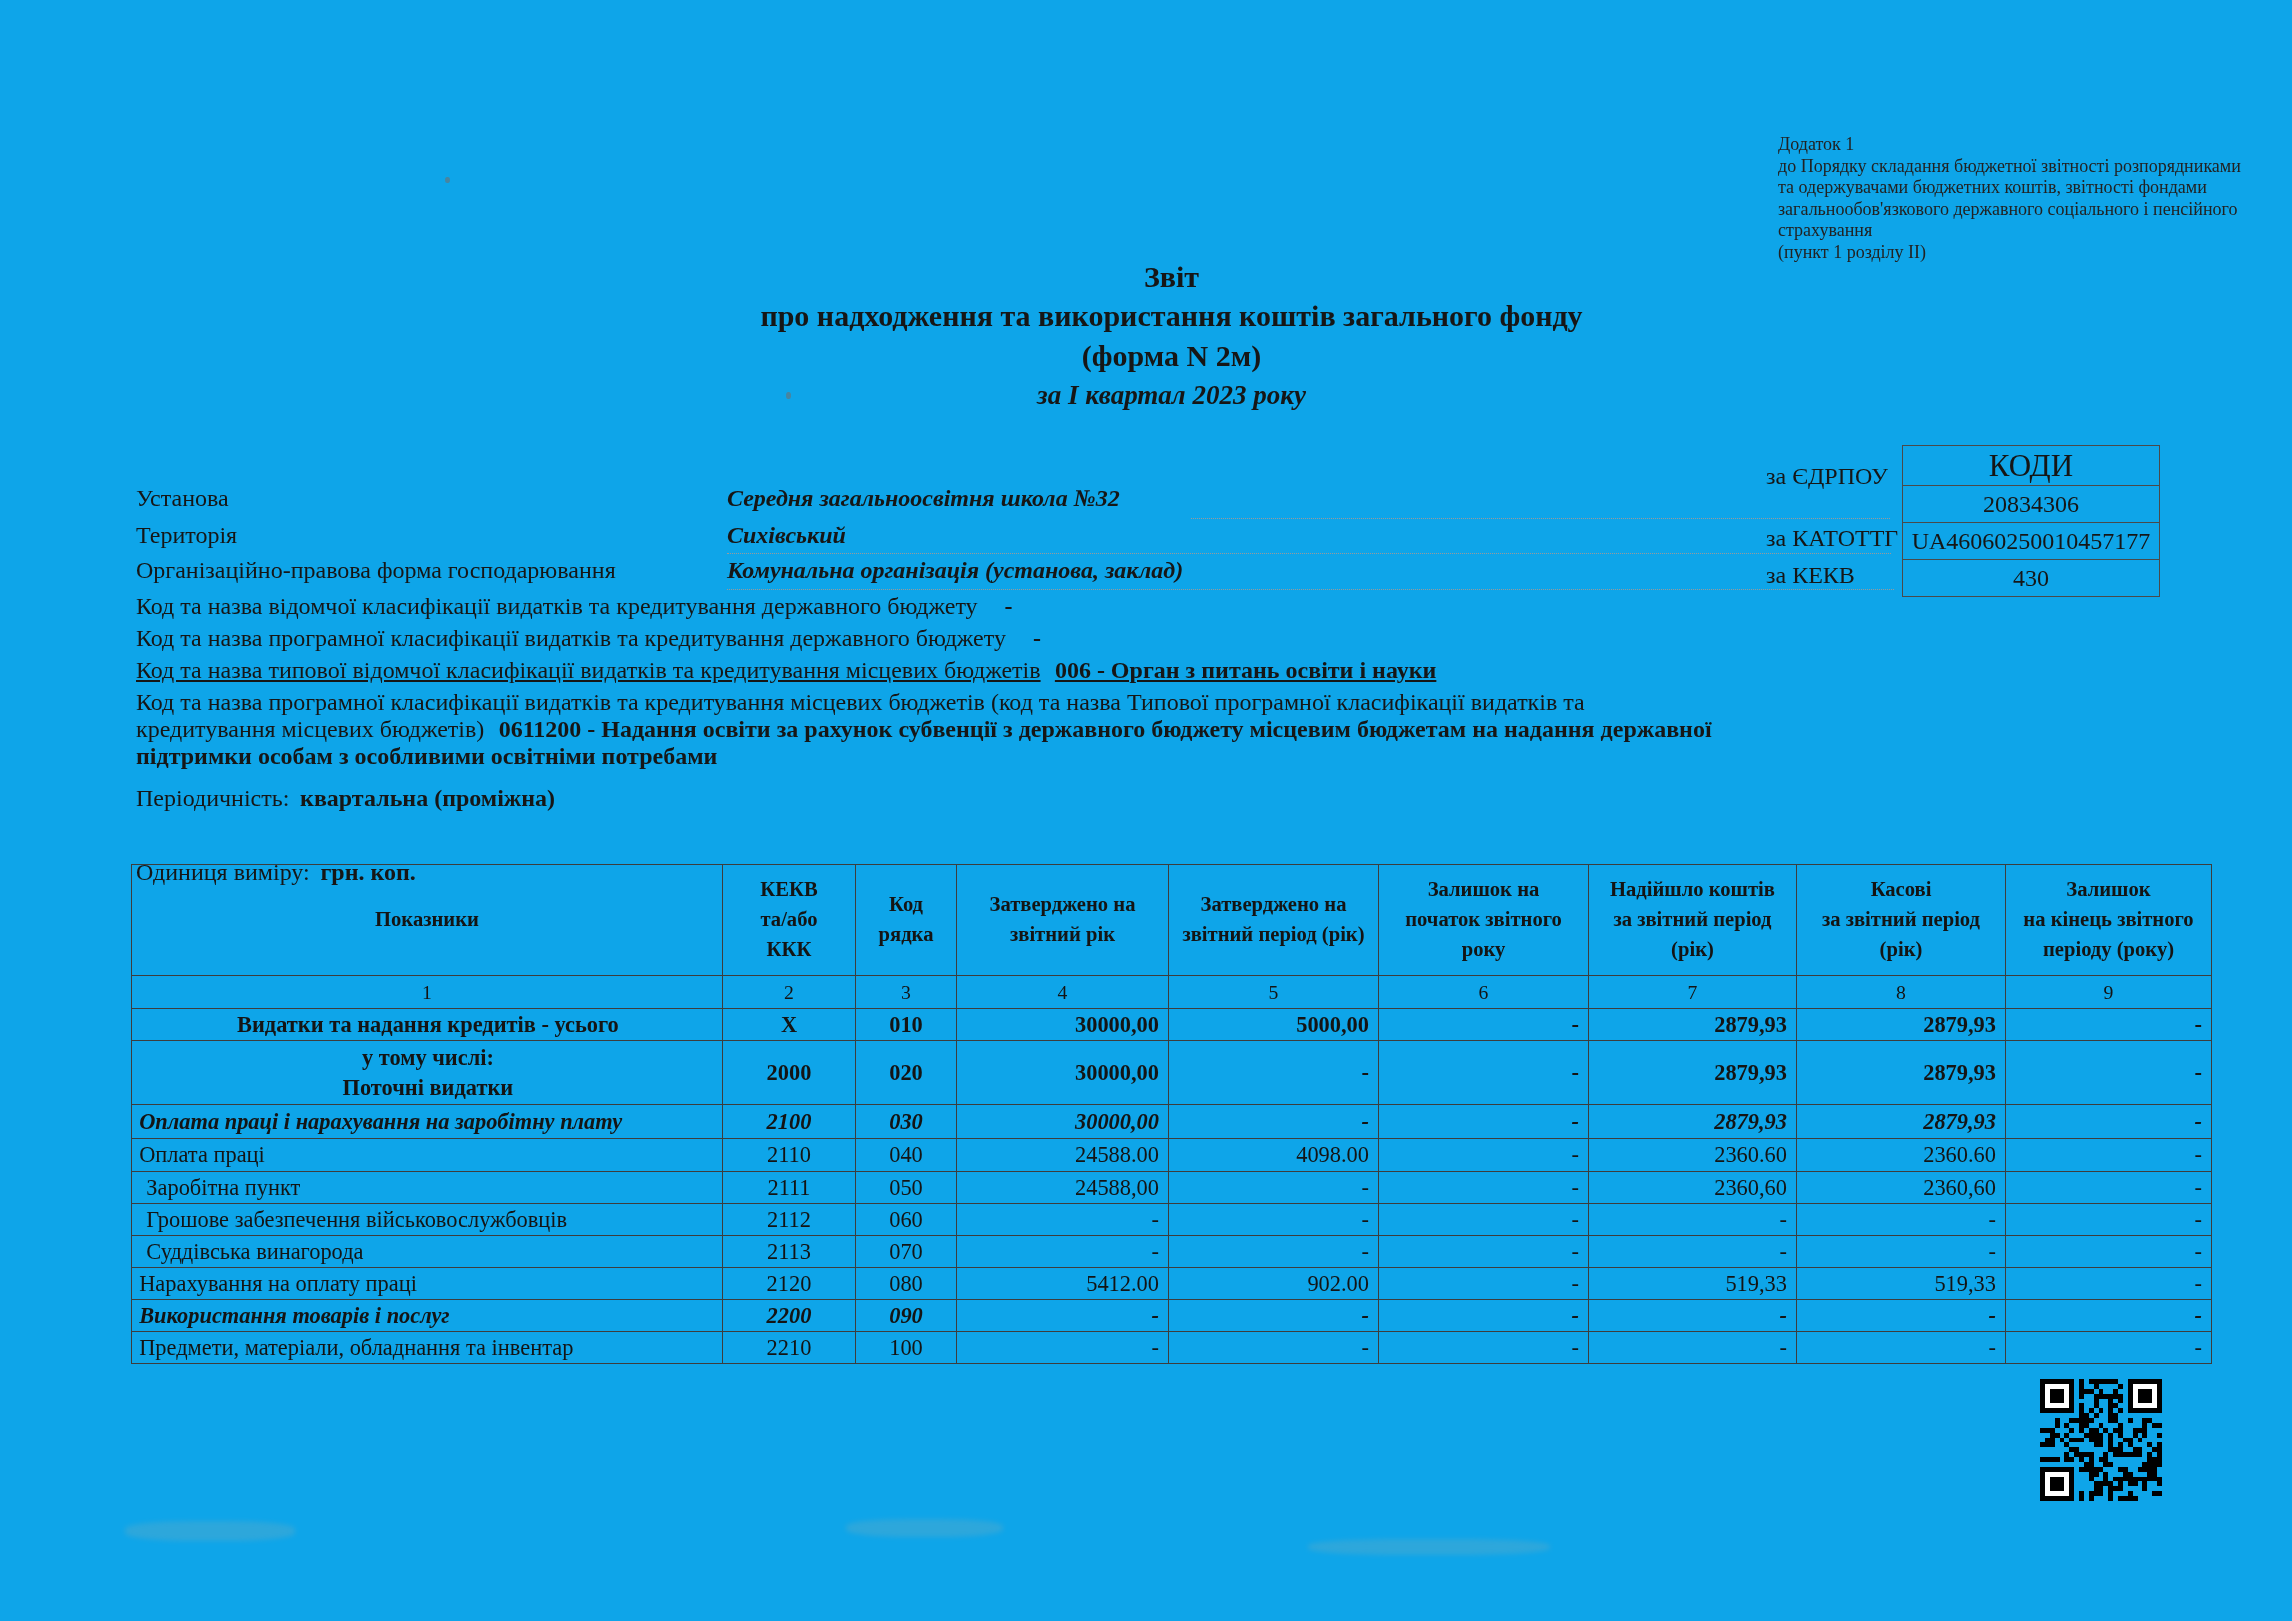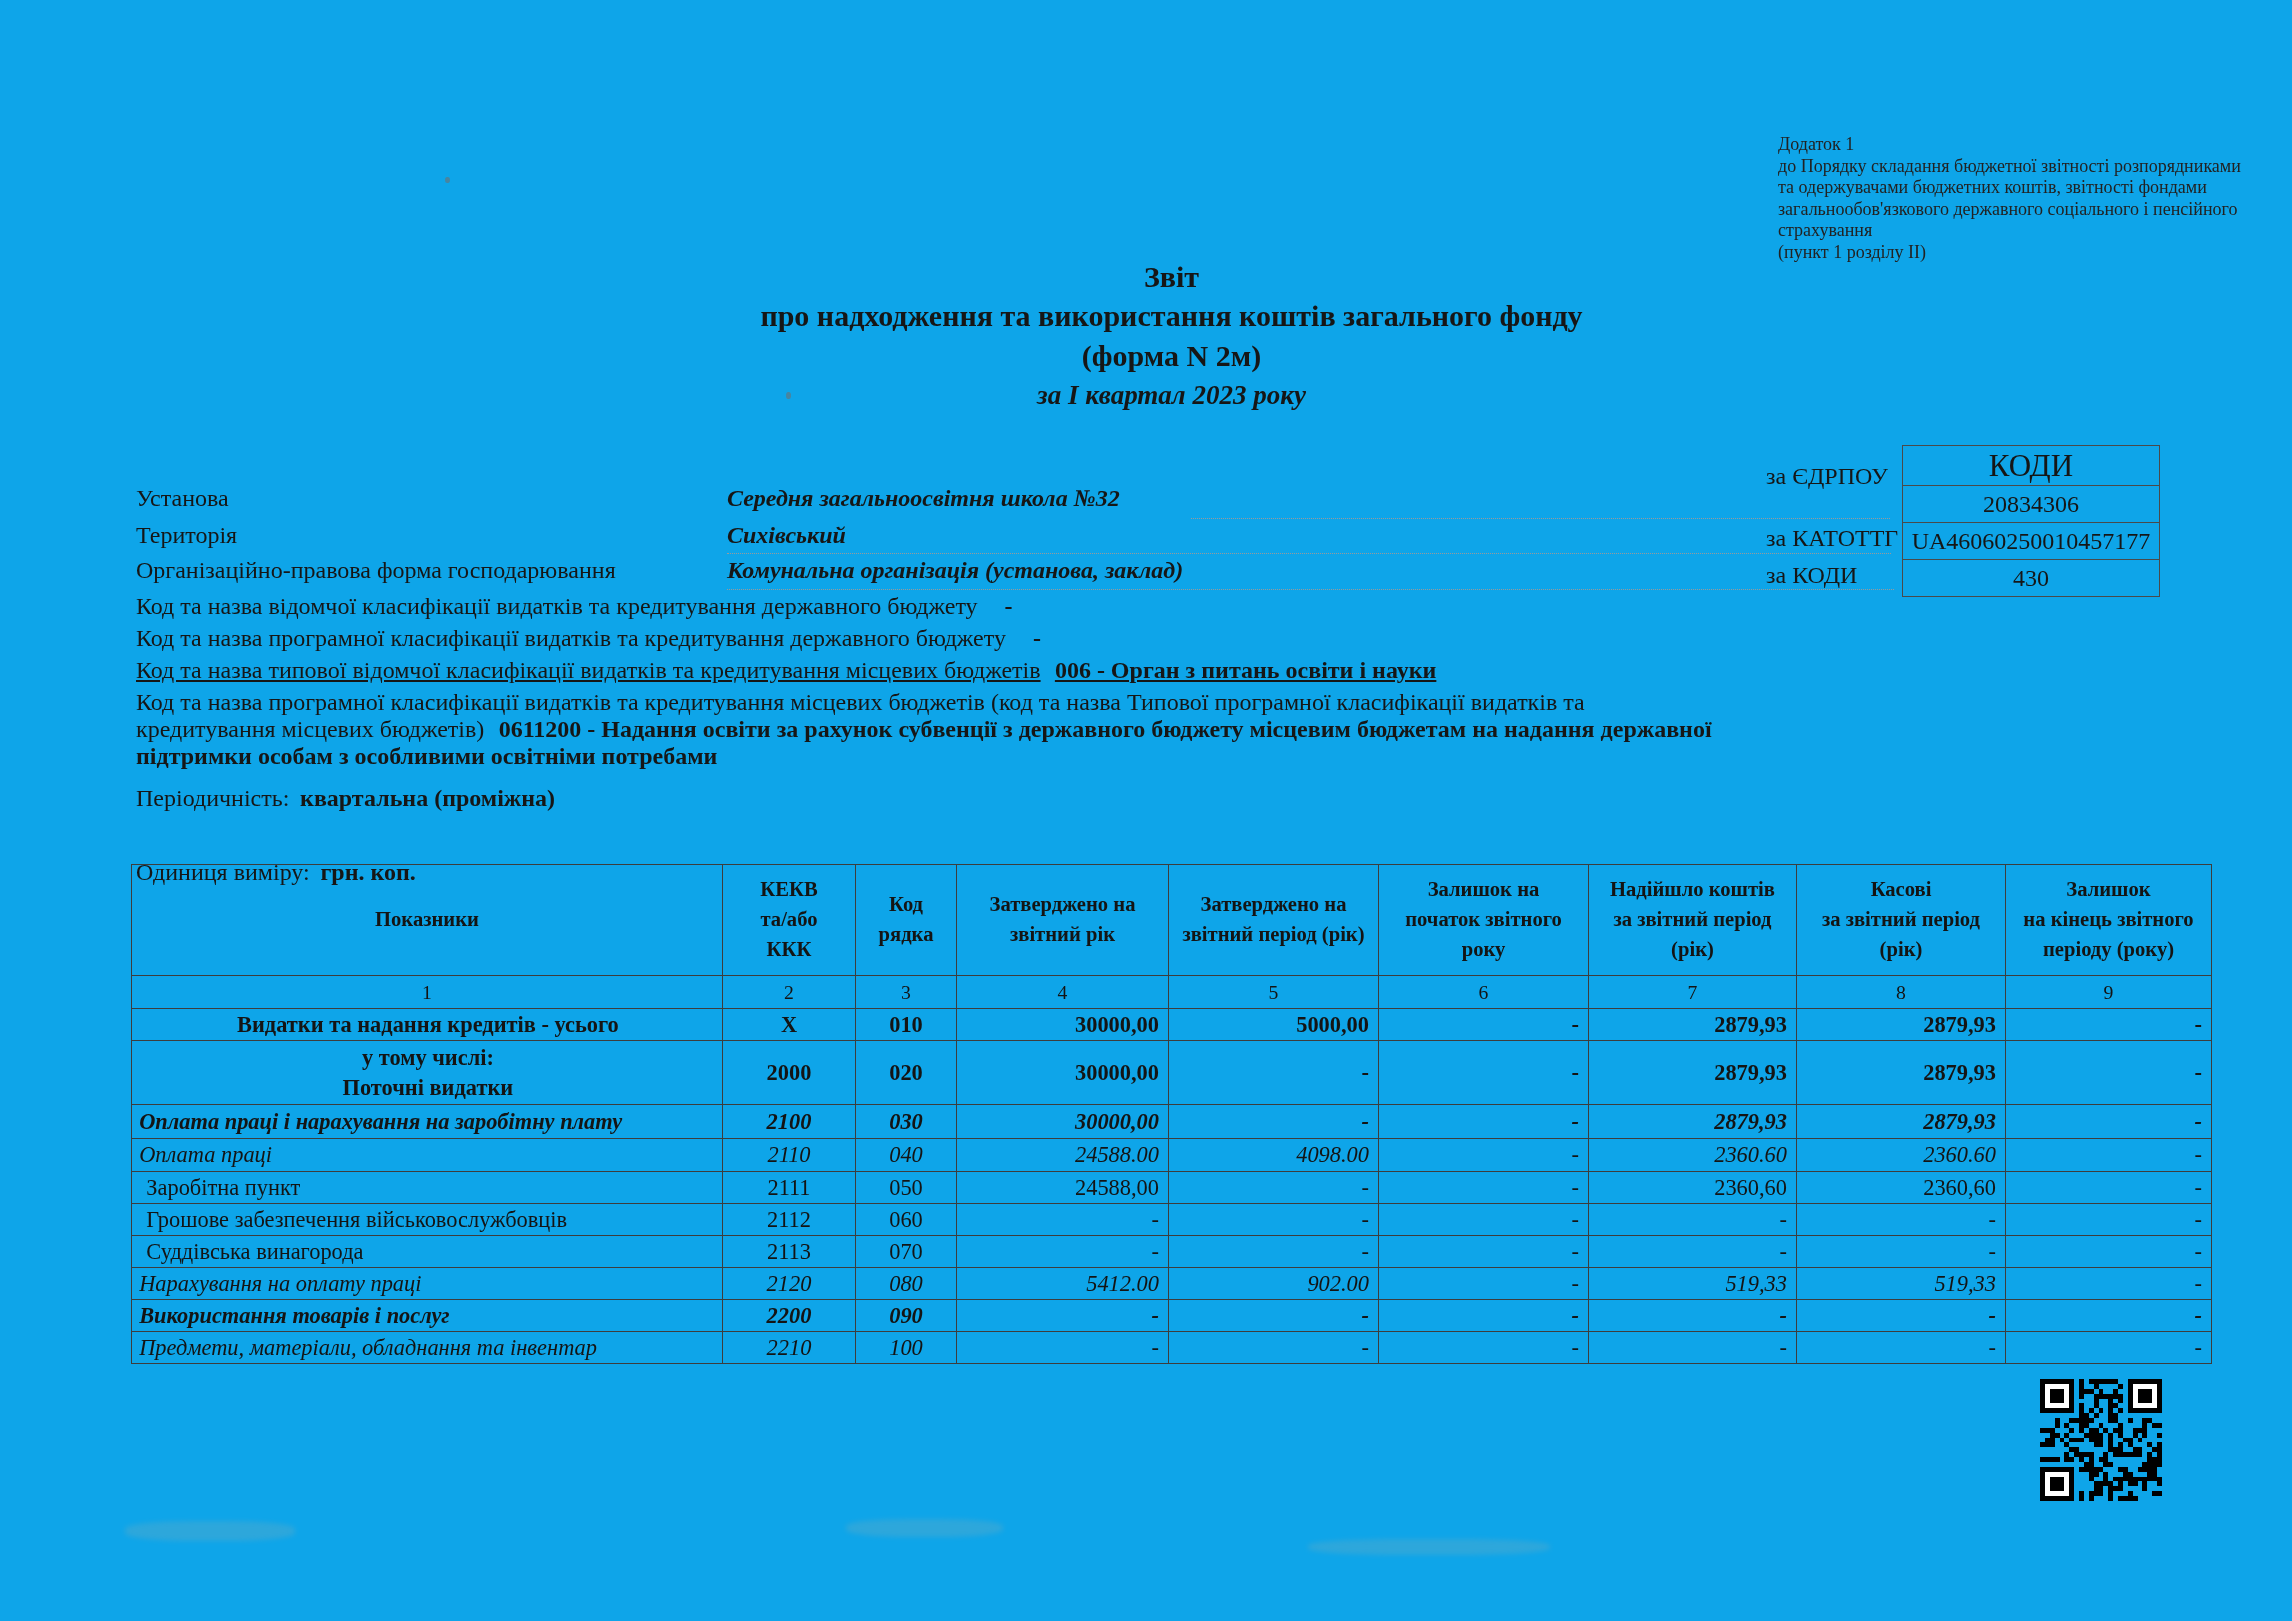--- a/index.html
+++ b/index.html
@@ -35,21 +35,21 @@
   .rpt th,.rpt td{border:1.8px solid #3d3d3d;padding:0 5.4px;overflow:hidden;}
   .rpt thead th{font-weight:bold;font-size:20.6px;line-height:1.45;text-align:center;vertical-align:middle;white-space:pre-line;}
   .rpt tr.colnum td{font-size:19.7px;text-align:center;font-weight:normal;}
   .rpt td.name{text-align:left;padding-left:7.2px;white-space:pre-line;line-height:1.3;}
   .rpt td.ind{padding-left:14.3px;}
   .rpt td.mid{text-align:center;}
   .rpt td.num{text-align:right;padding-right:9px;}
   .rpt tr.b td{font-weight:bold;}
   .rpt tr.center td.name{text-align:center;}
   .rpt tr.bi td{font-weight:bold;font-style:italic;}
-  .rpt tr.it td{font-style:italic;}
+  .rpt tr.it td{}
   
   .qr{left:2040px;top:1379px;width:122px;height:122px;}
   .smudge{position:absolute;background:#b8b09f;opacity:.18;filter:blur(2.7px);border-radius:40%;}
   .speck{position:absolute;background:#6f6f6f;border-radius:50%;}
 </style>
 </head>
 <body>
 
 <div class="page">
 
@@ -70,21 +70,21 @@
   <div class="abs lbl" style="left:136px;top:485px;">Установа</div>
   <div class="abs val" style="left:727px;top:485px;">Середня загальноосвітня школа №32</div>
   <div class="abs codelbl" style="left:1766px;top:463px;">за ЄДРПОУ</div>
 
   <div class="abs lbl" style="left:136px;top:522px;">Територія</div>
   <div class="abs val" style="left:727px;top:522px;">Сихівський</div>
   <div class="abs codelbl" style="left:1766px;top:525px;">за КАТОТТГ</div>
 
   <div class="abs lbl" style="left:136px;top:557px;">Організаційно-правова  форма  господарювання</div>
   <div class="abs val" style="left:727px;top:557px;">Комунальна організація (установа, заклад)</div>
-  <div class="abs codelbl" style="left:1766px;top:562px;">за КОДИ</div>
+  <div class="abs codelbl" style="left:1766px;top:562px;">за КЕКВ</div>
 
   <div class="dotline" style="left:1191px;top:518px;width:699px;"></div>
   <div class="dotline" style="left:727px;top:553px;width:1164px;"></div>
   <div class="dotline" style="left:727px;top:589px;width:1167px;"></div>
 
   <div class="abs codes-box">
     <div class="codes-hdr">КОДИ</div>
     <div class="codes-val">20834306</div>
     <div class="codes-val">UA46060250010457177</div>
     <div class="codes-val">430</div>

